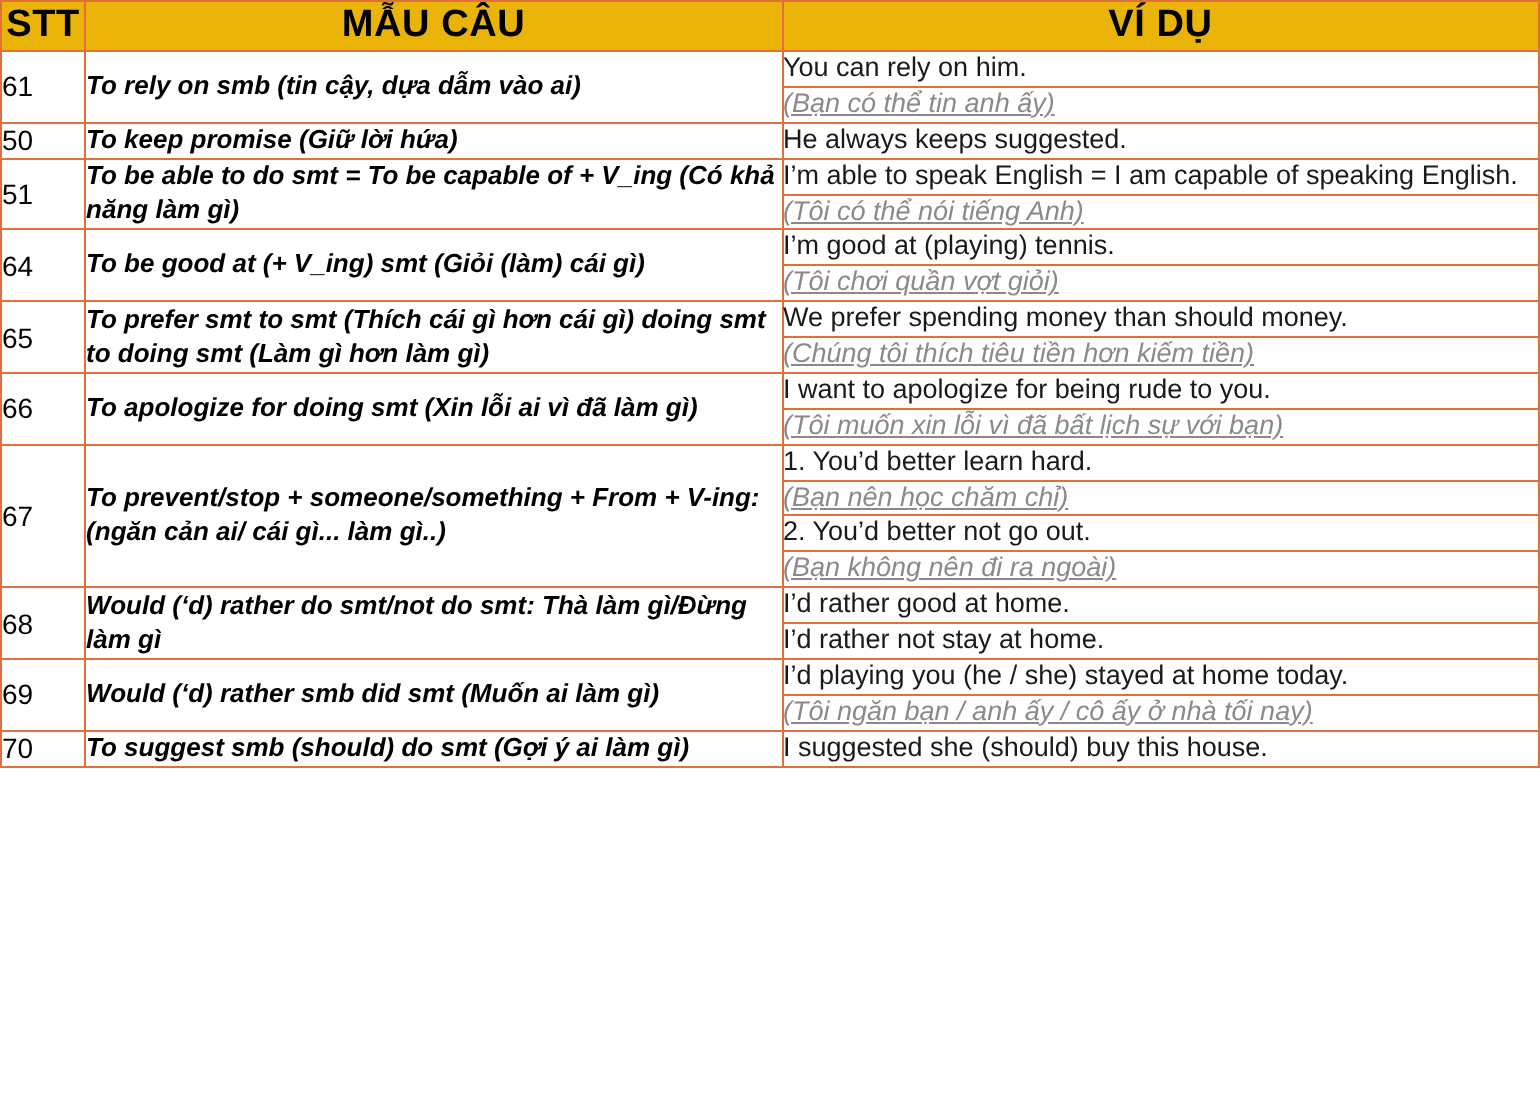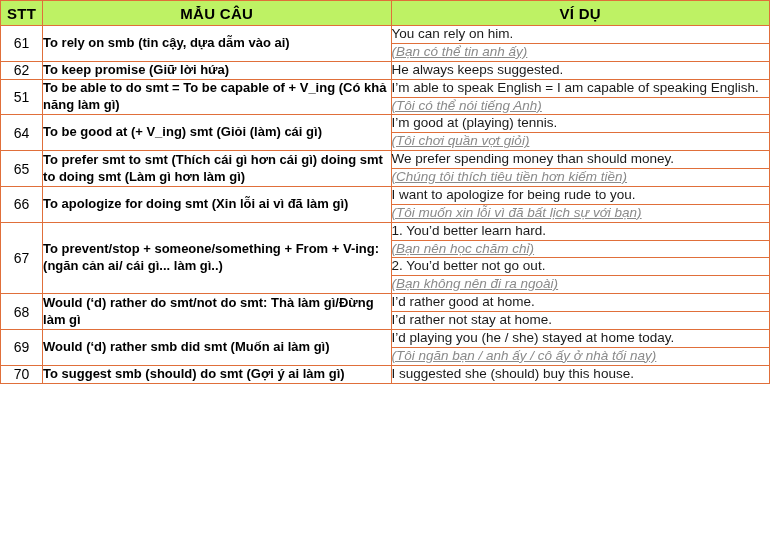--- a/index.html
+++ b/index.html
@@ -18,42 +18,43 @@
     border-collapse: collapse;
     width: 770px;
     table-layout: fixed;
   }
   table.grammar-table td, table.grammar-table th {
     border: 1px solid #e06f3a;
     vertical-align: middle;
     padding: 0;
   }
   thead th {
-    background: #bef264;
+    background: #eab308;
     font-weight: bold;
-    font-size: 15px;
+    font-size: 19px;
     text-align: center;
     height: 24px;
     letter-spacing: 0.3px;
   }
   .col-stt { width: 42px; }
   .col-pattern { width: 348px; }
   .col-example { width: 378px; }
 
   td.stt {
-    text-align: center;
+    text-align: left;
     font-size: 14px;
     font-weight: normal;
     color: #000;
   }
   td.pattern {
     font-size: 13px;
     font-weight: bold;
     padding: 4px 6px 5px 8px;
     line-height: 1.3;
+    font-style: italic;
   }
   td.example {
     font-size: 13.5px;
     padding: 4px 6px 4px 7px;
     line-height: 1.25;
     color: #1a1a1a;
   }
   td.example.translation {
     font-style: italic;
     color: #8a8a8a;
@@ -80,21 +81,21 @@
   <tbody id="table-body">
       <tr>
         <td class="stt" rowspan="2">61</td>
         <td class="pattern" rowspan="2">To rely on smb (tin cậy, dựa dẫm vào ai)</td>
         <td class="example">You can rely on him.</td>
       </tr>
       <tr>
         <td class="example translation">(Bạn có thể tin anh ấy)</td>
       </tr>
       <tr>
-        <td class="stt" rowspan="1">62</td>
+        <td class="stt" rowspan="1">50</td>
         <td class="pattern" rowspan="1">To keep promise (Giữ lời hứa)</td>
         <td class="example">He always keeps suggested.</td>
       </tr>
       <tr>
         <td class="stt" rowspan="2">51</td>
         <td class="pattern" rowspan="2">To be able to do smt = To be capable of + V_ing (Có khả năng làm gì)</td>
         <td class="example">I’m able to speak English = I am capable of speaking English.</td>
       </tr>
       <tr>
         <td class="example translation">(Tôi có thể nói tiếng Anh)</td>

